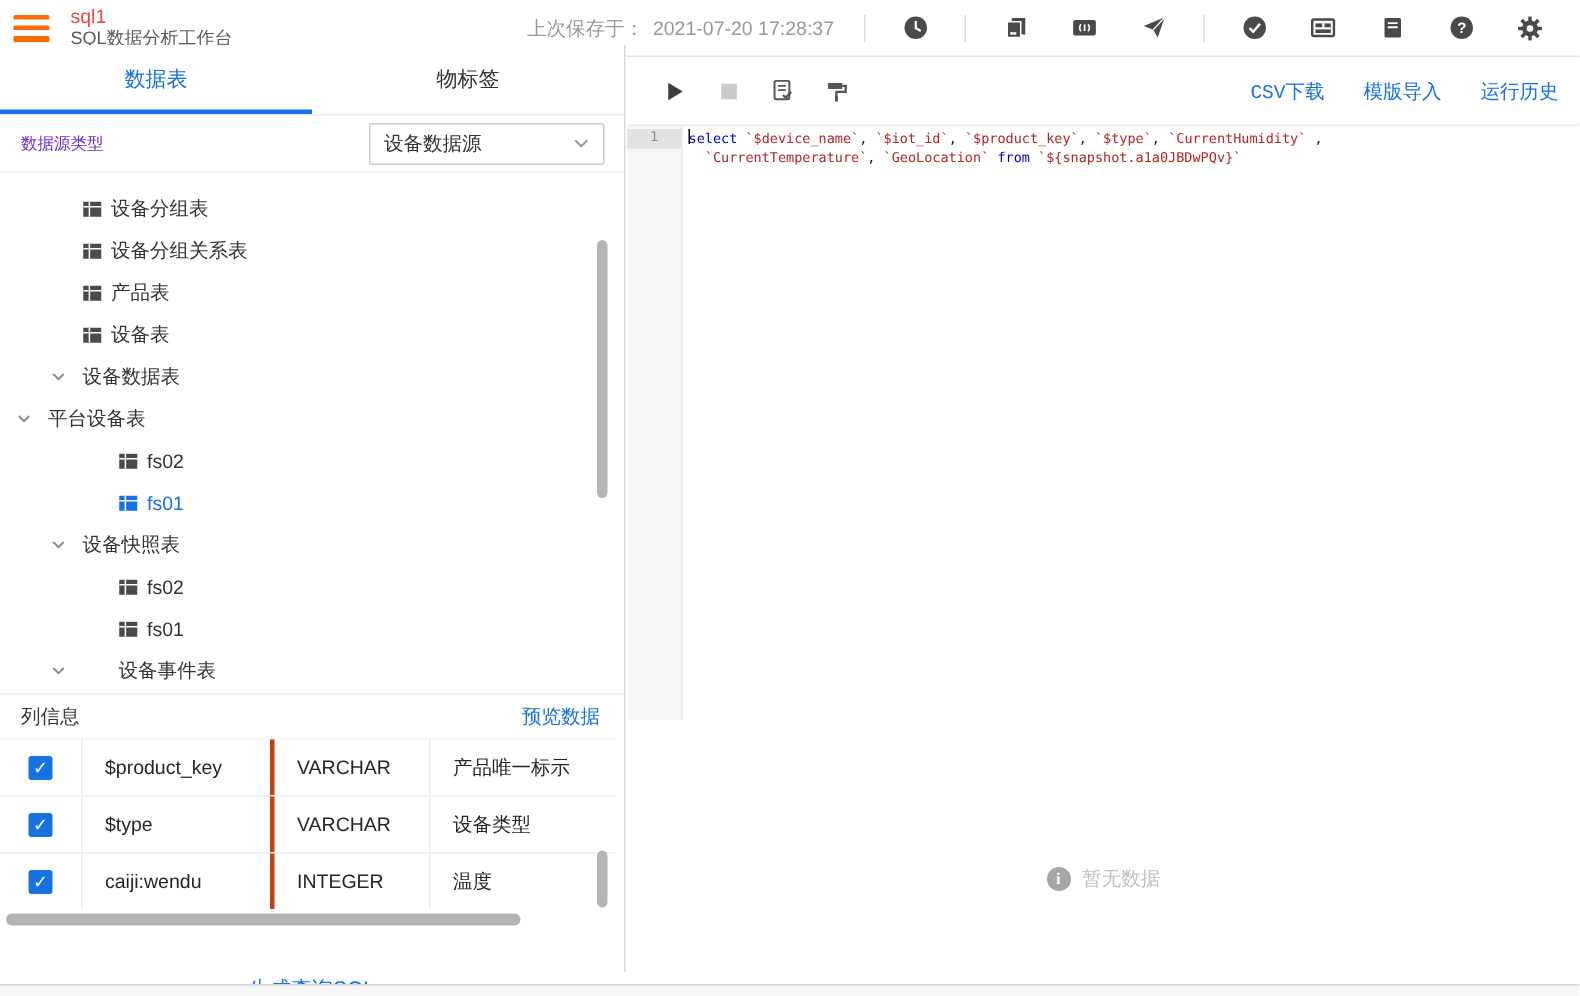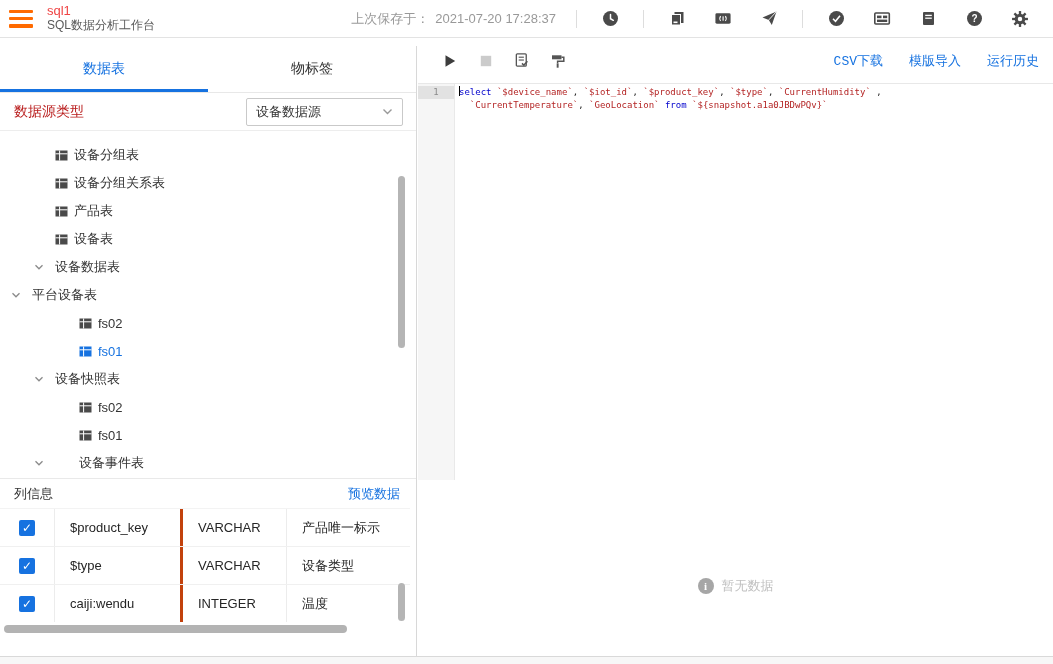--- a/index.html
+++ b/index.html
@@ -18,33 +18,33 @@
   .app-subtitle { font-size:12px; color:#595959; }
   .header-right { margin-left:auto; display:flex; align-items:center; padding-right:10px; }
   .saved { font-size:13px; color:#999; margin-right:10px; }
   .saved .val { margin-left:6px; }
   .hsep { width:1px; height:18px; background:#ddd; margin:0 10px; }
   .hicon { width:18px; height:18px; margin:0 14px; display:inline-flex; align-items:center;
            justify-content:center; cursor:pointer; }
   .hicon svg { display:block; }
 
   
-  .sidebar { position:absolute; left:0; top:46px; width:417px; height:618px; background:#fff;
+  .sidebar { position:absolute; left:0; top:30px; width:417px; height:618px; background:#fff;
              border-right:1px solid #d8d8d8; }
   .s-tabbar { position:absolute; left:0; top:0; width:100%; height:47px; display:flex;
               border-bottom:1px solid #e8e8e8; }
   .s-tab { flex:1; display:flex; align-items:center; justify-content:center; font-size:14px;
            color:#333; position:relative; cursor:pointer; }
   .s-tab.active { color:#1672e0; }
   .s-tab.active::after { content:""; position:absolute; left:0; right:0; bottom:0; height:3px;
                          background:#1672e0; }
   .ds-row { position:absolute; left:0; top:47px; width:100%; height:38px; display:flex;
             align-items:center; justify-content:space-between; padding:0 13px 0 14px;
             border-bottom:1px solid #ededed; }
-  .ds-label { font-size:14px; color:#b91c1c; }
+  .ds-label { font-size:11px; color:#6d28d9; }
   .ds-select { width:157px; height:28px; border:1px solid #c9c9c9; border-radius:2px; background:#fff;
                display:flex; align-items:center; justify-content:space-between; padding:0 9px;
                font-size:13px; color:#333; cursor:pointer; }
 
   .tree { position:absolute; left:0; top:85px; width:100%; height:347px; overflow:hidden;
           padding-top:10px; }
   .tree-row { height:28px; display:flex; align-items:center; font-size:13px; color:#333;
               cursor:pointer; }
   .tree-row .tchev { width:12px; height:12px; margin-right:10px; display:inline-flex; }
   .tree-row .ticon { width:13px; height:13px; margin-right:6px; display:inline-flex; color:#4a4a4a; }

